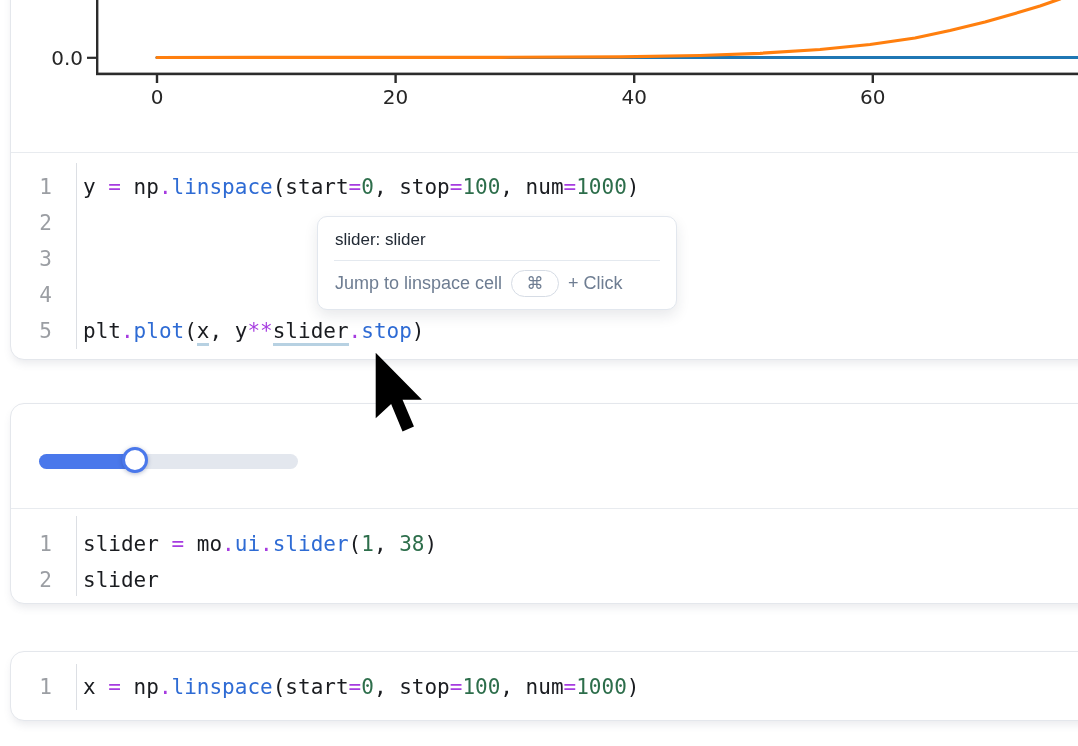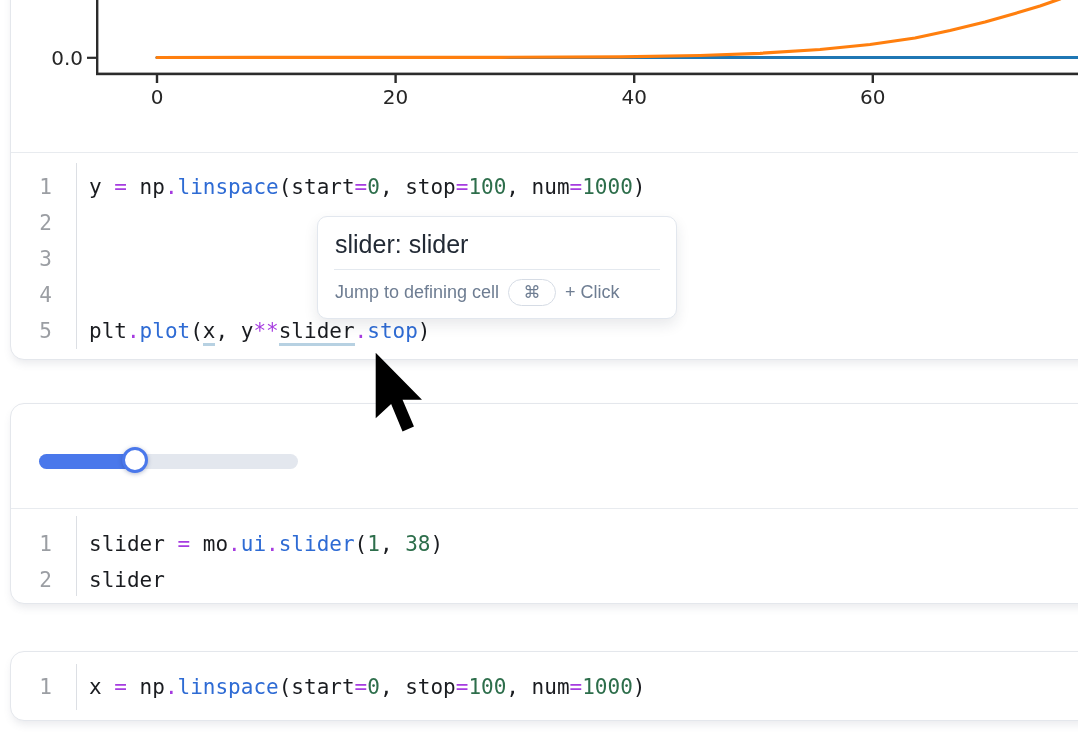--- a/index.html
+++ b/index.html
@@ -37,38 +37,38 @@
     position:absolute;left:0;right:0;
     font-family:"DejaVu Sans Mono", monospace;
     font-size:21px;line-height:36px;color:#1a1c20;
   }
   .row{display:flex;height:36px;}
   .ln{
     width:65px;box-sizing:border-box;flex:none;
     padding-right:24px;text-align:right;color:#9b9ea3;
     user-select:none;
   }
-  .lc{padding-left:13px;white-space:pre;}
+  .lc{padding-left:7px;white-space:pre;}
   .tk-o{color:#a63ce0;}
   .tk-f{color:#2e6bd4;}
   .tk-n{color:#2d6e4b;}
   .tk-u,.tk-uh{border-bottom:3px solid #b7d1e2;}
 
   
   #plot{position:absolute;left:0;top:0;}
 
   
   .tooltip{
     position:absolute;left:317px;top:216px;width:360px;
     background:#ffffff;border:1px solid #e2e7ee;border-radius:10px;
     box-shadow:0 6px 14px rgba(30,40,60,.10);
     z-index:20;box-sizing:border-box;
   }
   .tooltip-title{
-    padding:13px 17px 10px 17px;font-size:25px;color:#222a35;
+    padding:13px 17px 10px 17px;font-size:17px;color:#222a35;
   }
   .tooltip-divider{height:1px;background:#e4e9ef;margin:0 16px;}
   .tooltip-row{
     display:flex;align-items:center;gap:9px;
     padding:9px 17px 12px 17px;font-size:18px;color:#6e7d92;
   }
   .kbd-pill{
     display:inline-flex;align-items:center;justify-content:center;
     min-width:48px;height:27px;border:1.5px solid #d6dce5;border-radius:14px;
     background:#ffffff;font-size:17px;color:#6e7d92;box-sizing:border-box;
@@ -138,21 +138,21 @@
     <rect x="871.5999999999999" y="75" width="2.4" height="8" fill="#2b2b2b"></rect>
     <text x="872.8" y="104" text-anchor="middle" font-size="20" fill="#262626" font-family="&quot;DejaVu Sans&quot;, sans-serif">60</text>
     <polyline points="157,57.5 1078,57.5" fill="none" stroke="#1f77b4" stroke-width="3.2" stroke-linejoin="round" stroke-linecap="round"></polyline>
     <polyline points="157,57.5 500,57.3 620,56.8 700,55.5 760,53.3 820,49.5 870,44.5 915,38 950,30.5 985,22 1015,13.5 1040,6 1060,-1" fill="none" stroke="#ff7f0e" stroke-width="3.2" stroke-linejoin="round" stroke-linecap="round"></polyline>
   </svg>
 
 <div class="tooltip">
   <div class="tooltip-title">slider: slider</div>
   <div class="tooltip-divider"></div>
   <div class="tooltip-row">
-    <span>Jump to defining cell</span>
+    <span>Jump to linspace cell</span>
     <span class="kbd-pill">⌘</span>
     <span>+ Click</span>
   </div>
 </div>
 
 <div class="cell" id="cell-slider-widget">
   <div class="slider-widget">
     <div class="slider-track"></div>
     <div class="slider-fill" id="slider-fill" style="width: 95.88px;"></div>
     <div class="slider-handle" id="slider-handle" style="left: 82.88px;"></div>

